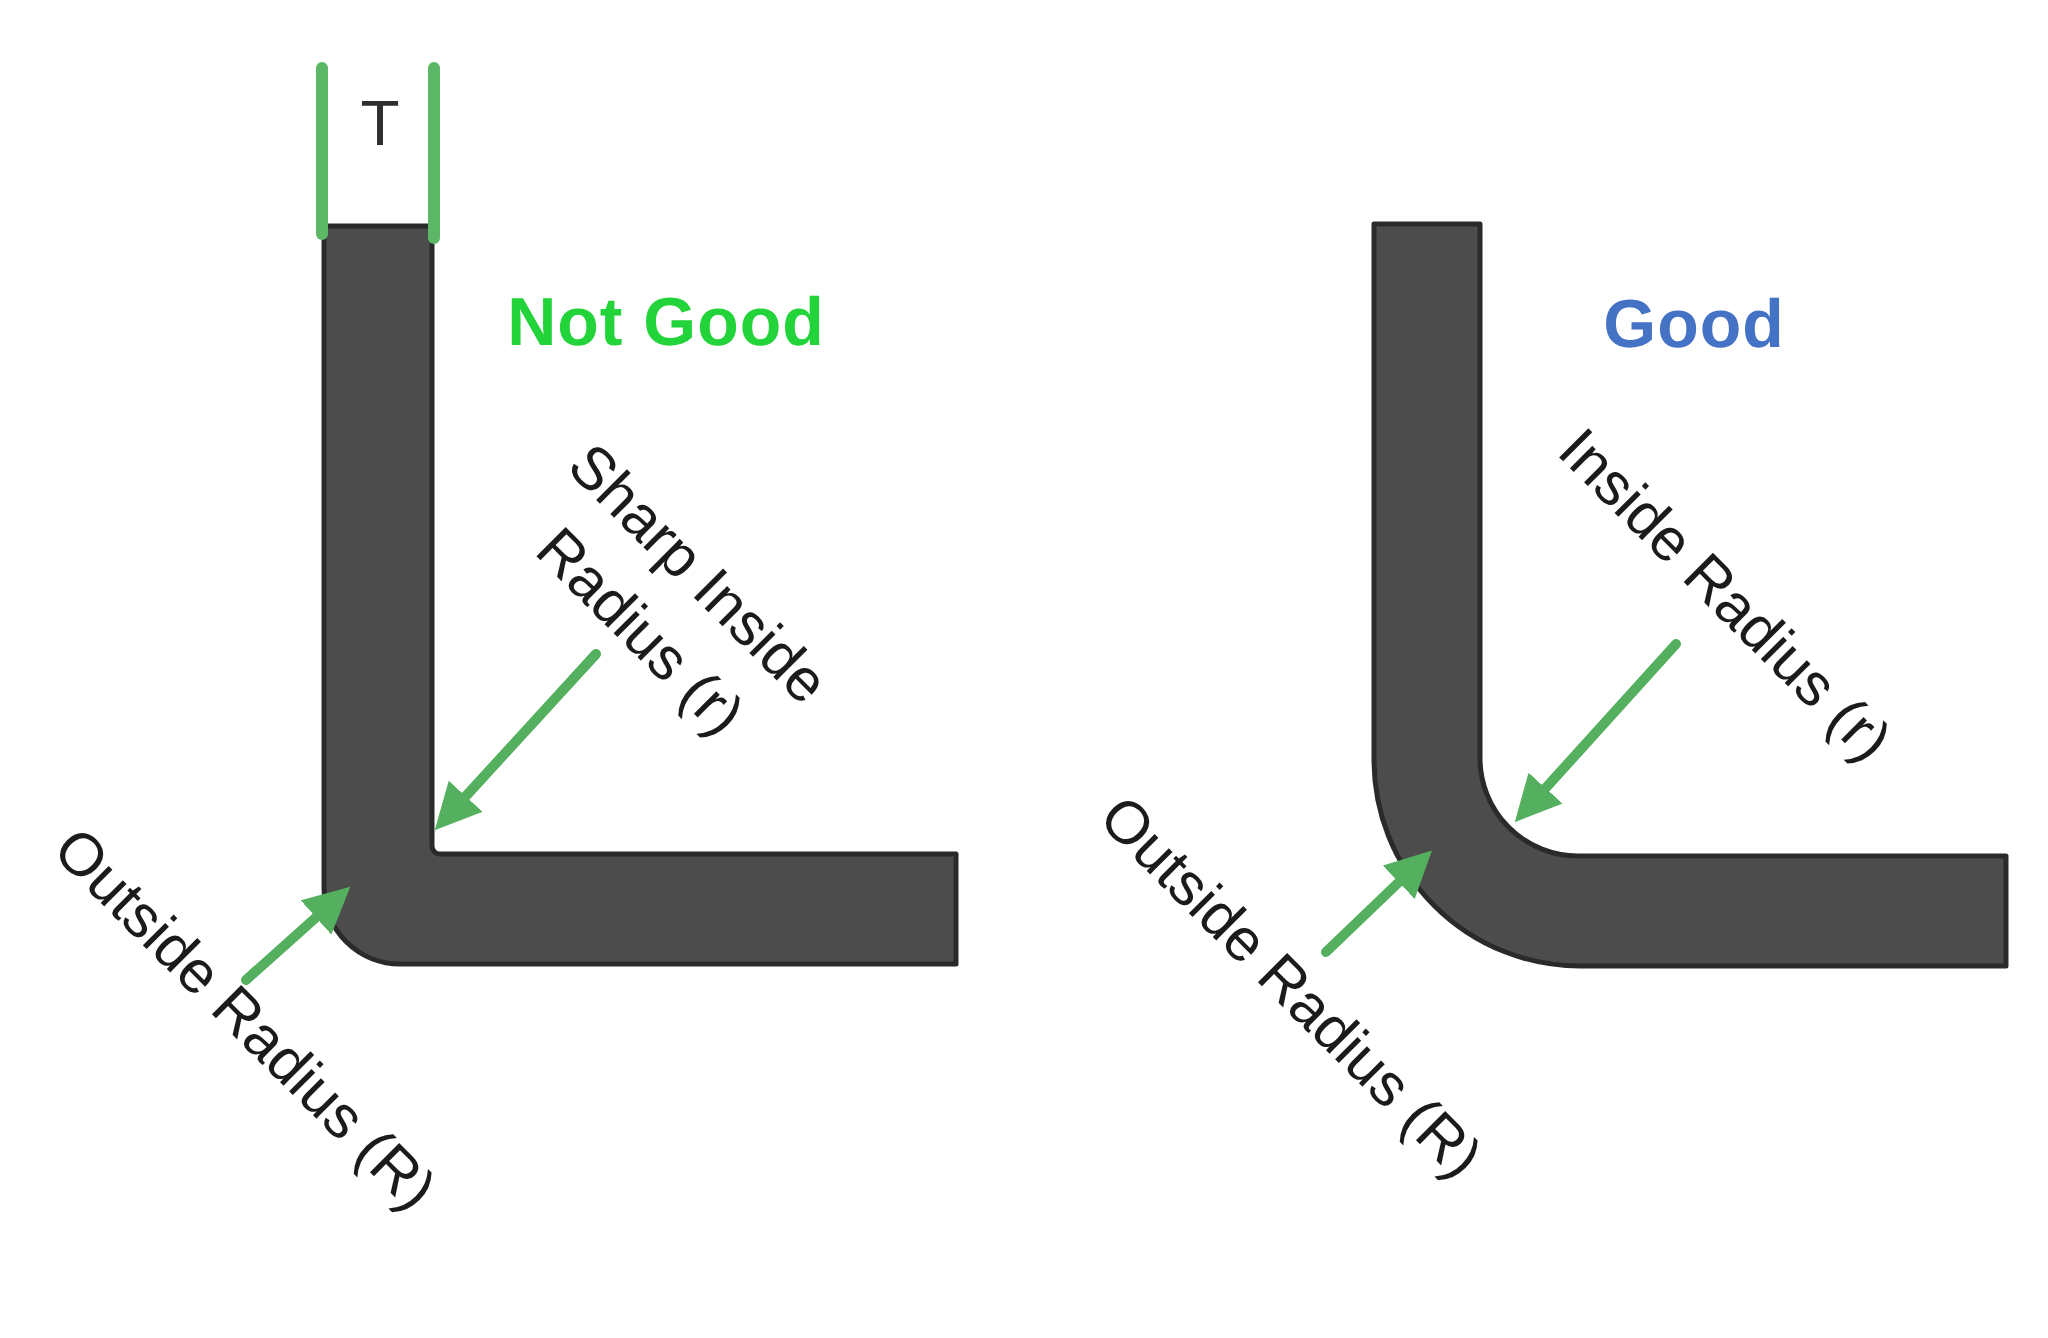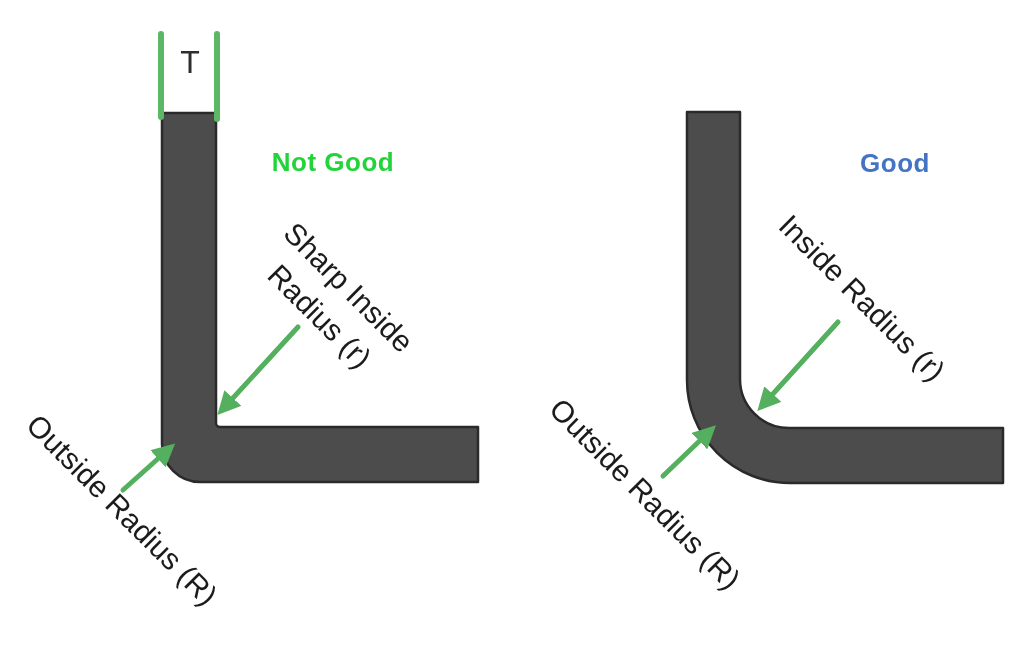--- a/index.html
+++ b/index.html
@@ -25,21 +25,21 @@
     white-space: nowrap;
     color: #1b1b1b;
     user-select: none;
   }
   .thickness {
     font-size: 32px;
     color: #2e2e2e;
     transform: translate(-50%, -50%);
   }
   .verdict {
-    font-size: 26px;
+    font-size: 34px;
     font-weight: bold;
     transform: translate(-50%, -50%);
     letter-spacing: 0.5px;
   }
   .rot {
     font-size: 30px;
     transform: translate(-50%, -50%) rotate(45deg);
     text-align: center;
     line-height: 1.38;
   }
@@ -73,19 +73,19 @@
 
   <div class="label verdict" style="left: 333px; top: 162px; color: rgb(34, 212, 58);">Not Good</div>
 
   <div class="label rot" style="left: 334px; top: 302px; color: rgb(27, 27, 27);">
     <div>Sharp Inside</div>
     <div>Radius (r)</div>
   </div>
 
   <div class="label rot" style="left: 122px; top: 510px; color: rgb(27, 27, 27);">Outside Radius (R)</div>
 
-  <div class="label verdict" style="left: 847px; top: 163px; color: rgb(68, 114, 196); margin-left: 48px;">Good</div>
+  <div class="label verdict" style="left: 847px; top: 163px; color: rgb(68, 114, 196);">Good</div>
 
   <div class="label rot" style="left: 862px; top: 298px; color: rgb(27, 27, 27);">Inside Radius (r)</div>
 
   <div class="label rot" style="left: 645px; top: 494px; color: rgb(27, 27, 27);">Outside Radius (R)</div>
 
 </div>
 
 </body></html>

